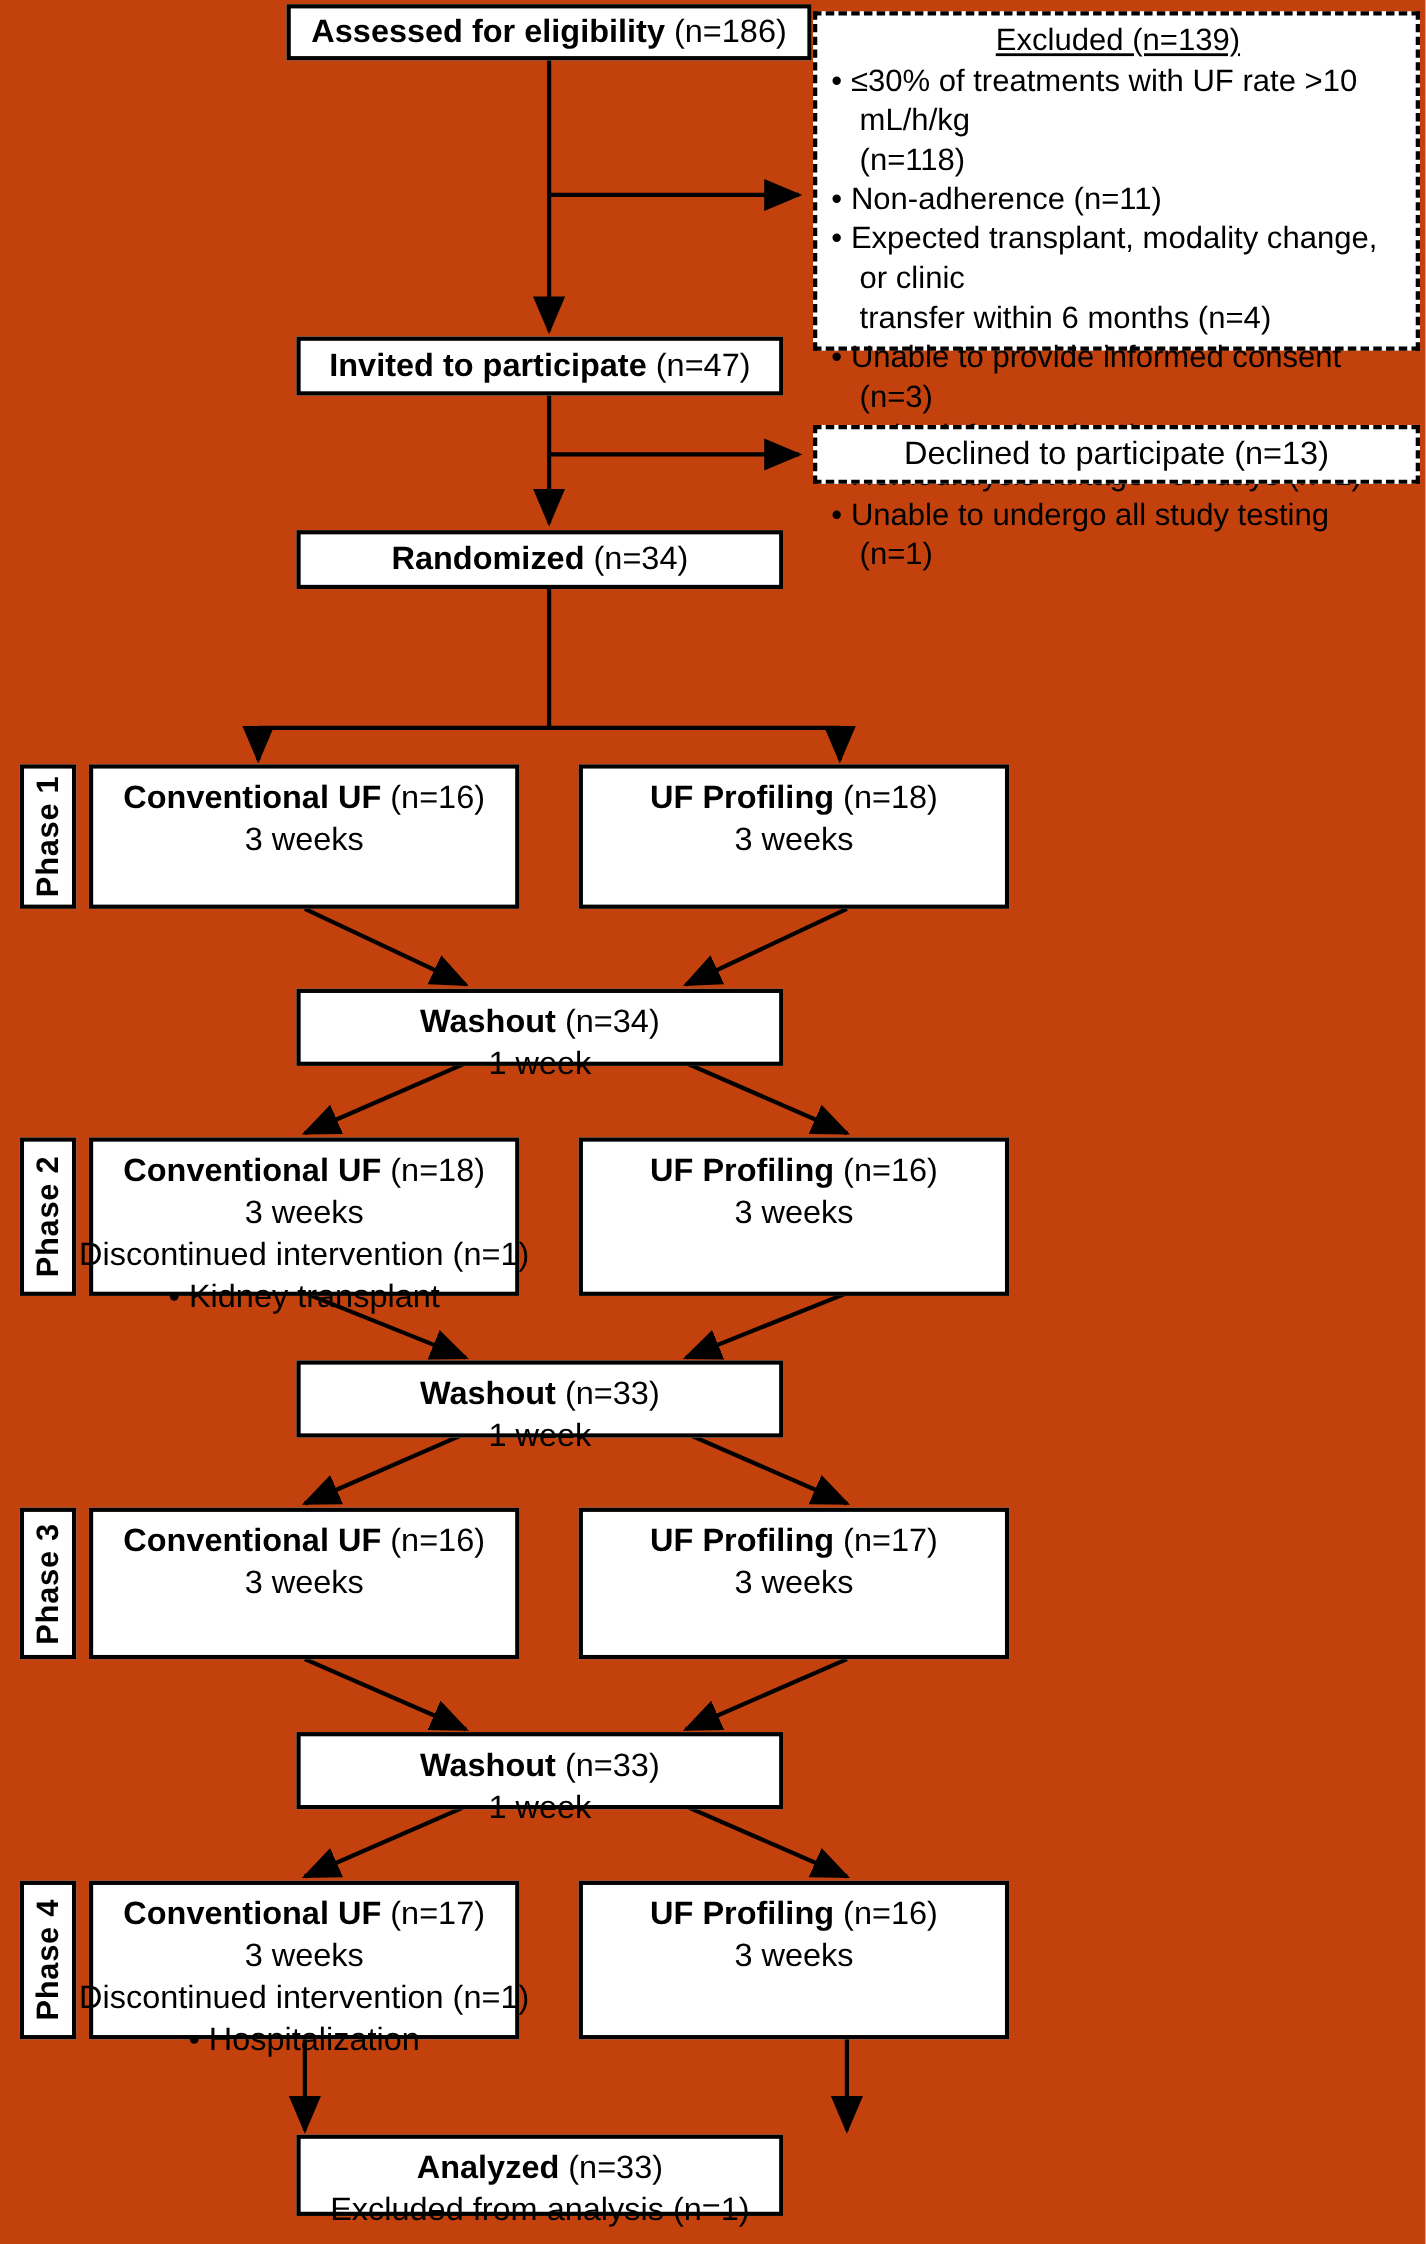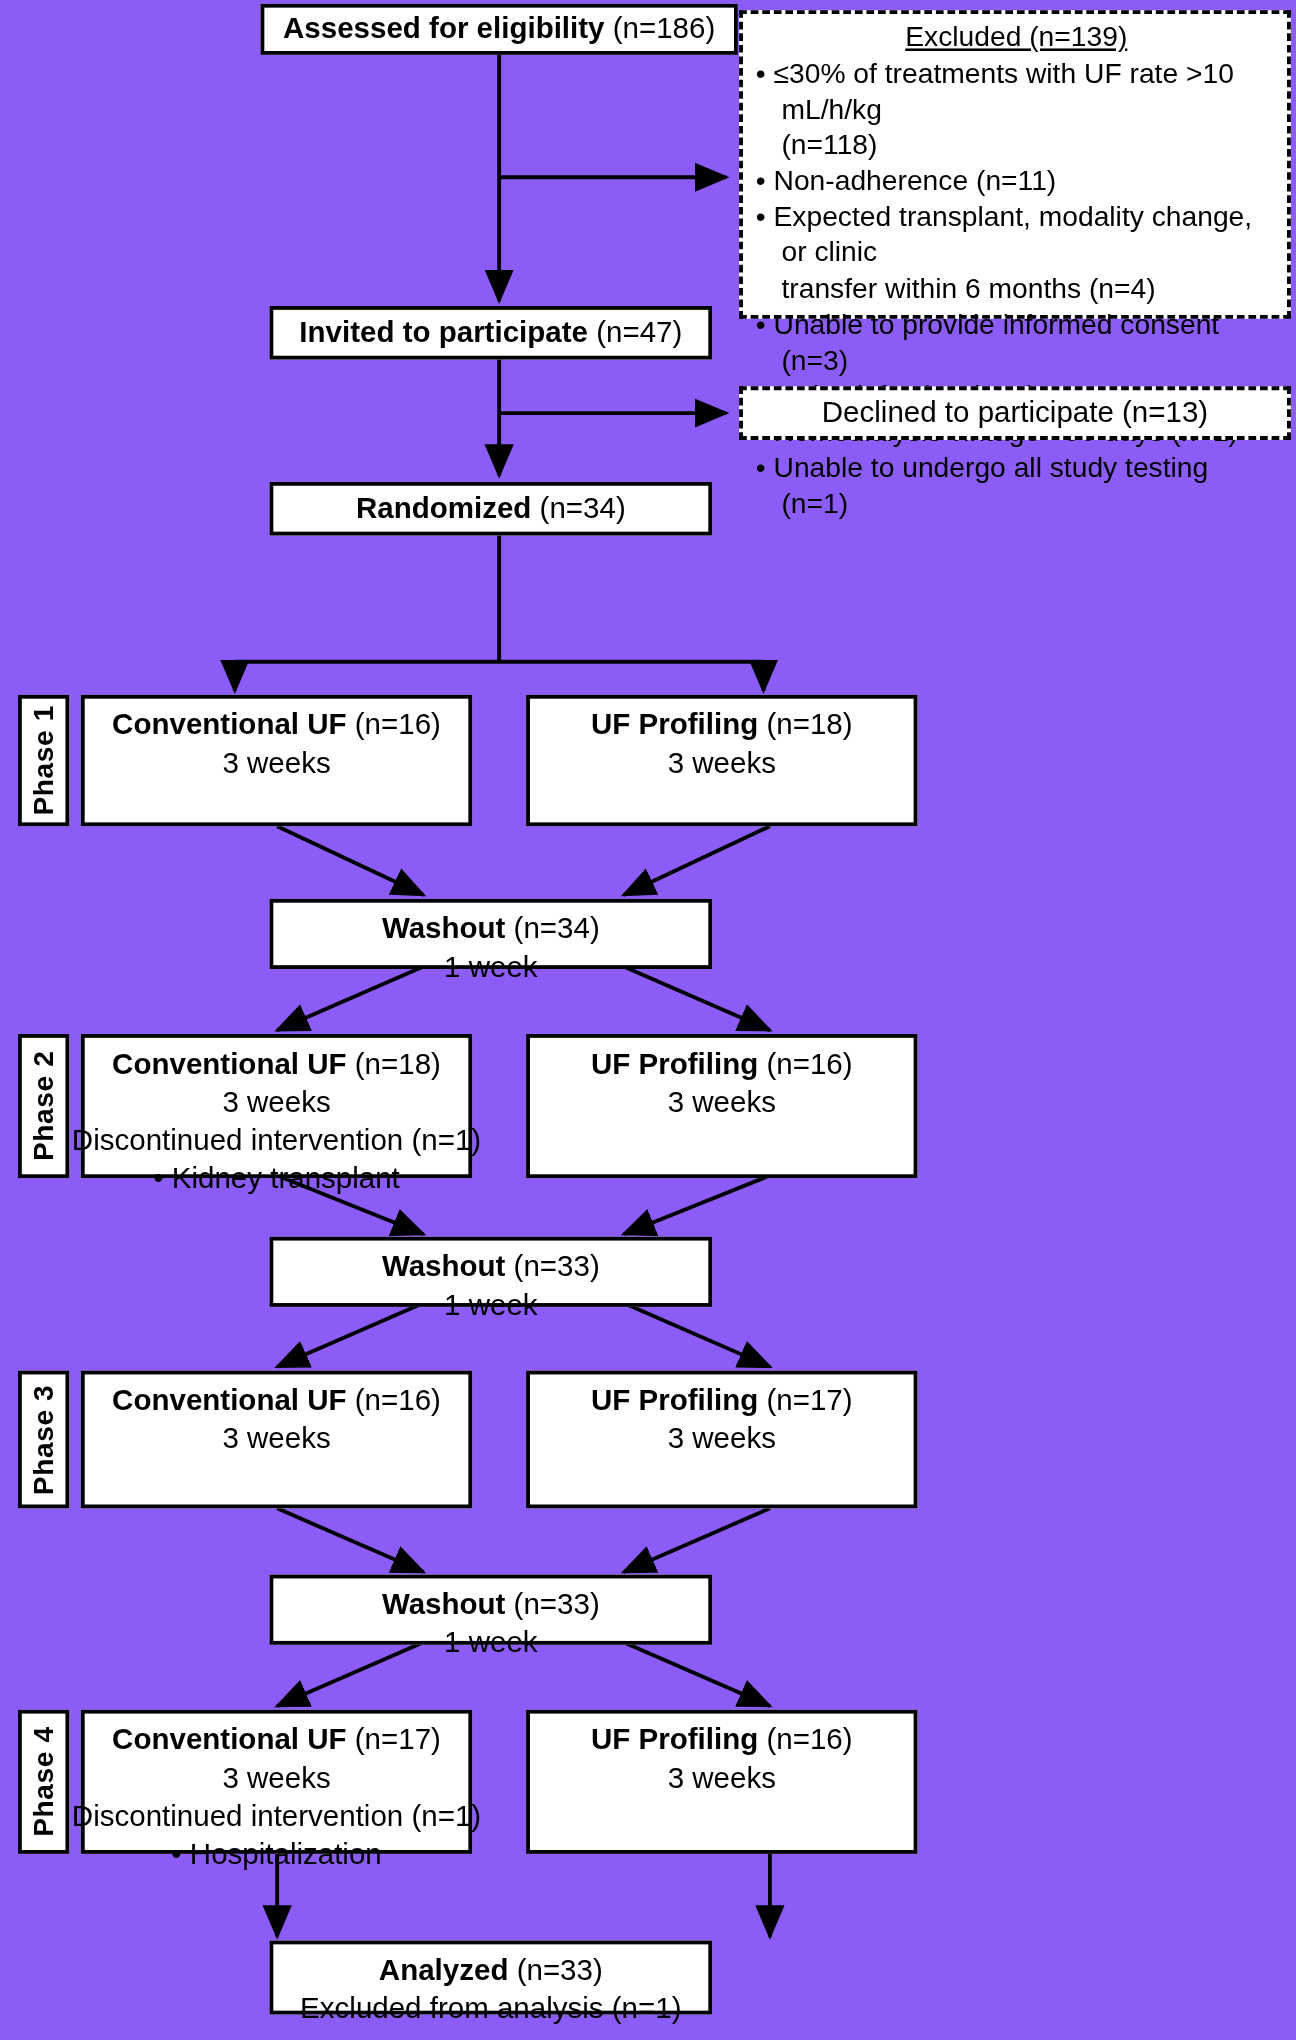--- a/index.html
+++ b/index.html
@@ -8,21 +8,21 @@
     background: #ffffff;
   }
   body {
     font-family: "Liberation Sans", sans-serif;
     color: #000000;
   }
   #canvas {
     position: relative;
     width: 1296px;
     height: 2040px;
-    background: #8b5cf6;
+    background: #c2410c;
     overflow: hidden;
   }
   .box {
     position: absolute;
     border: 3px solid #000;
     background: #fff;
     display: flex;
     flex-direction: column;
     align-items: center;
     justify-content: flex-start;

